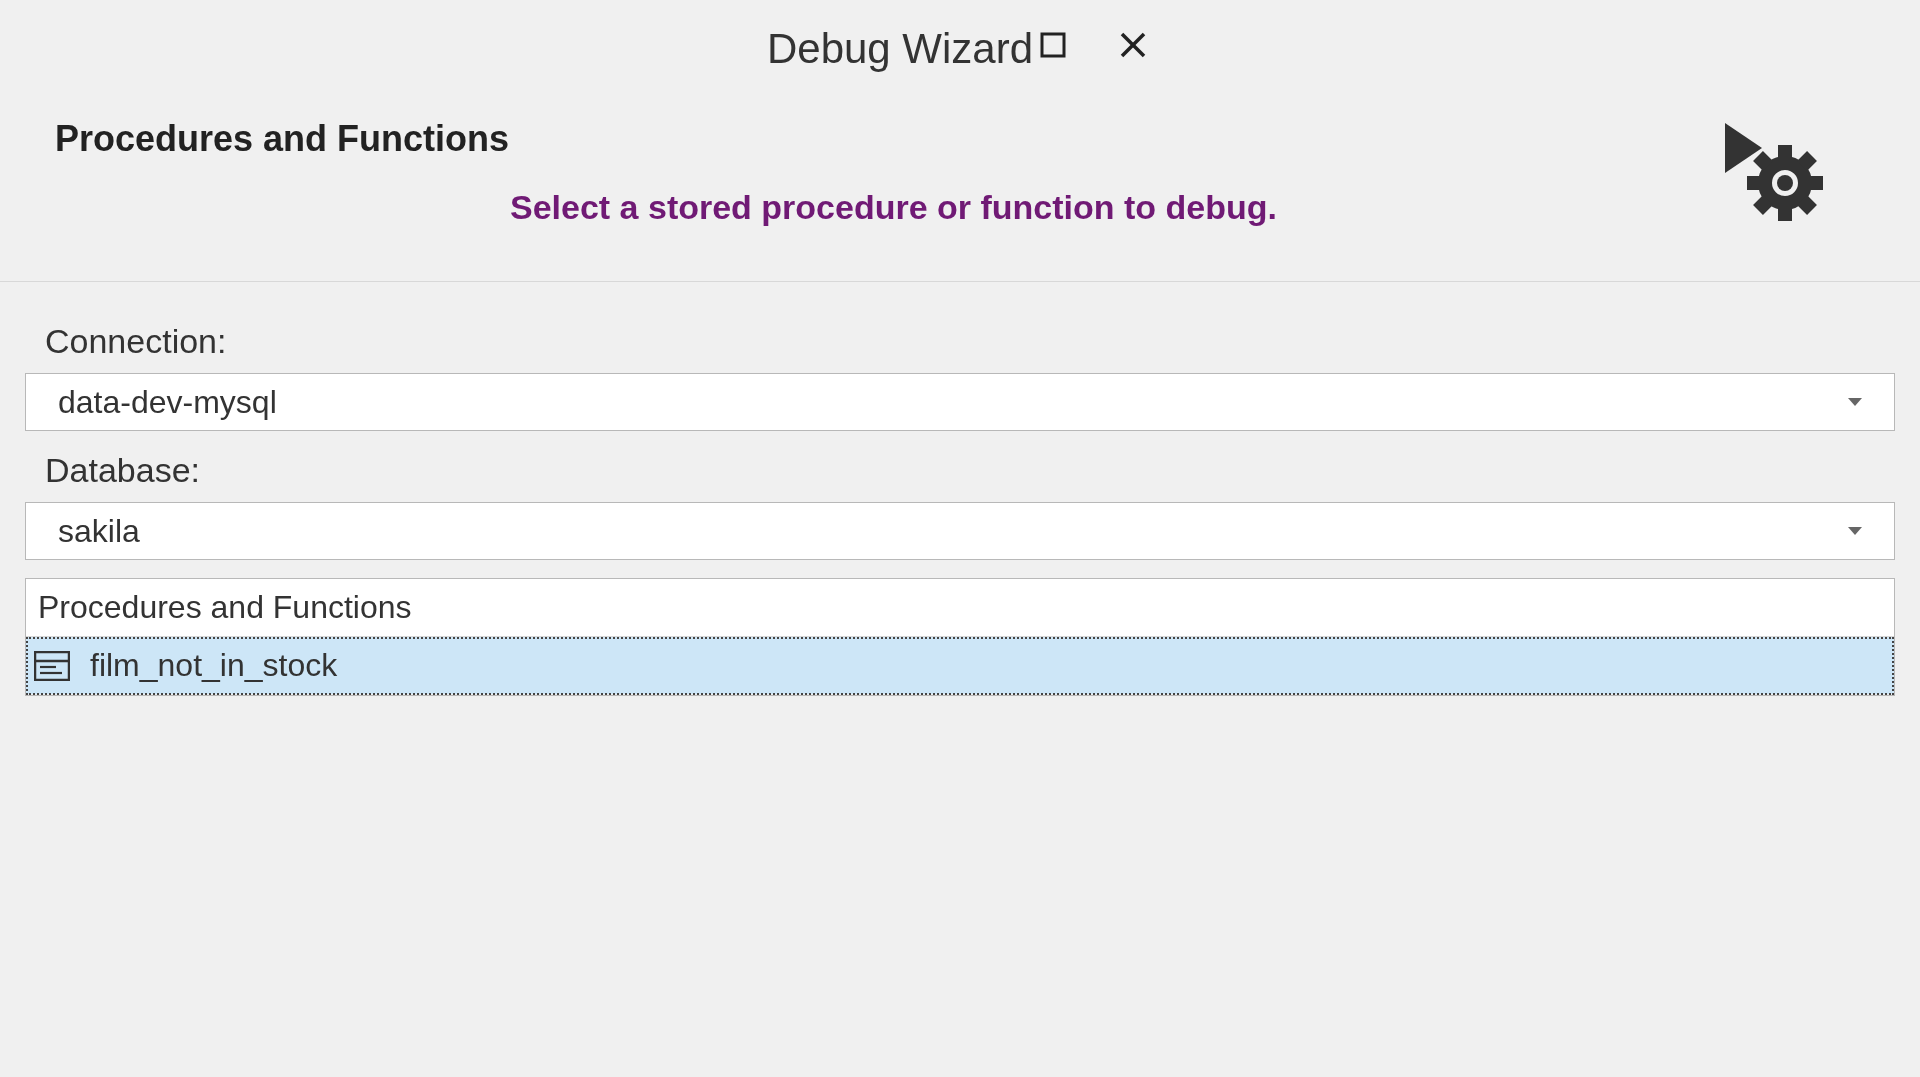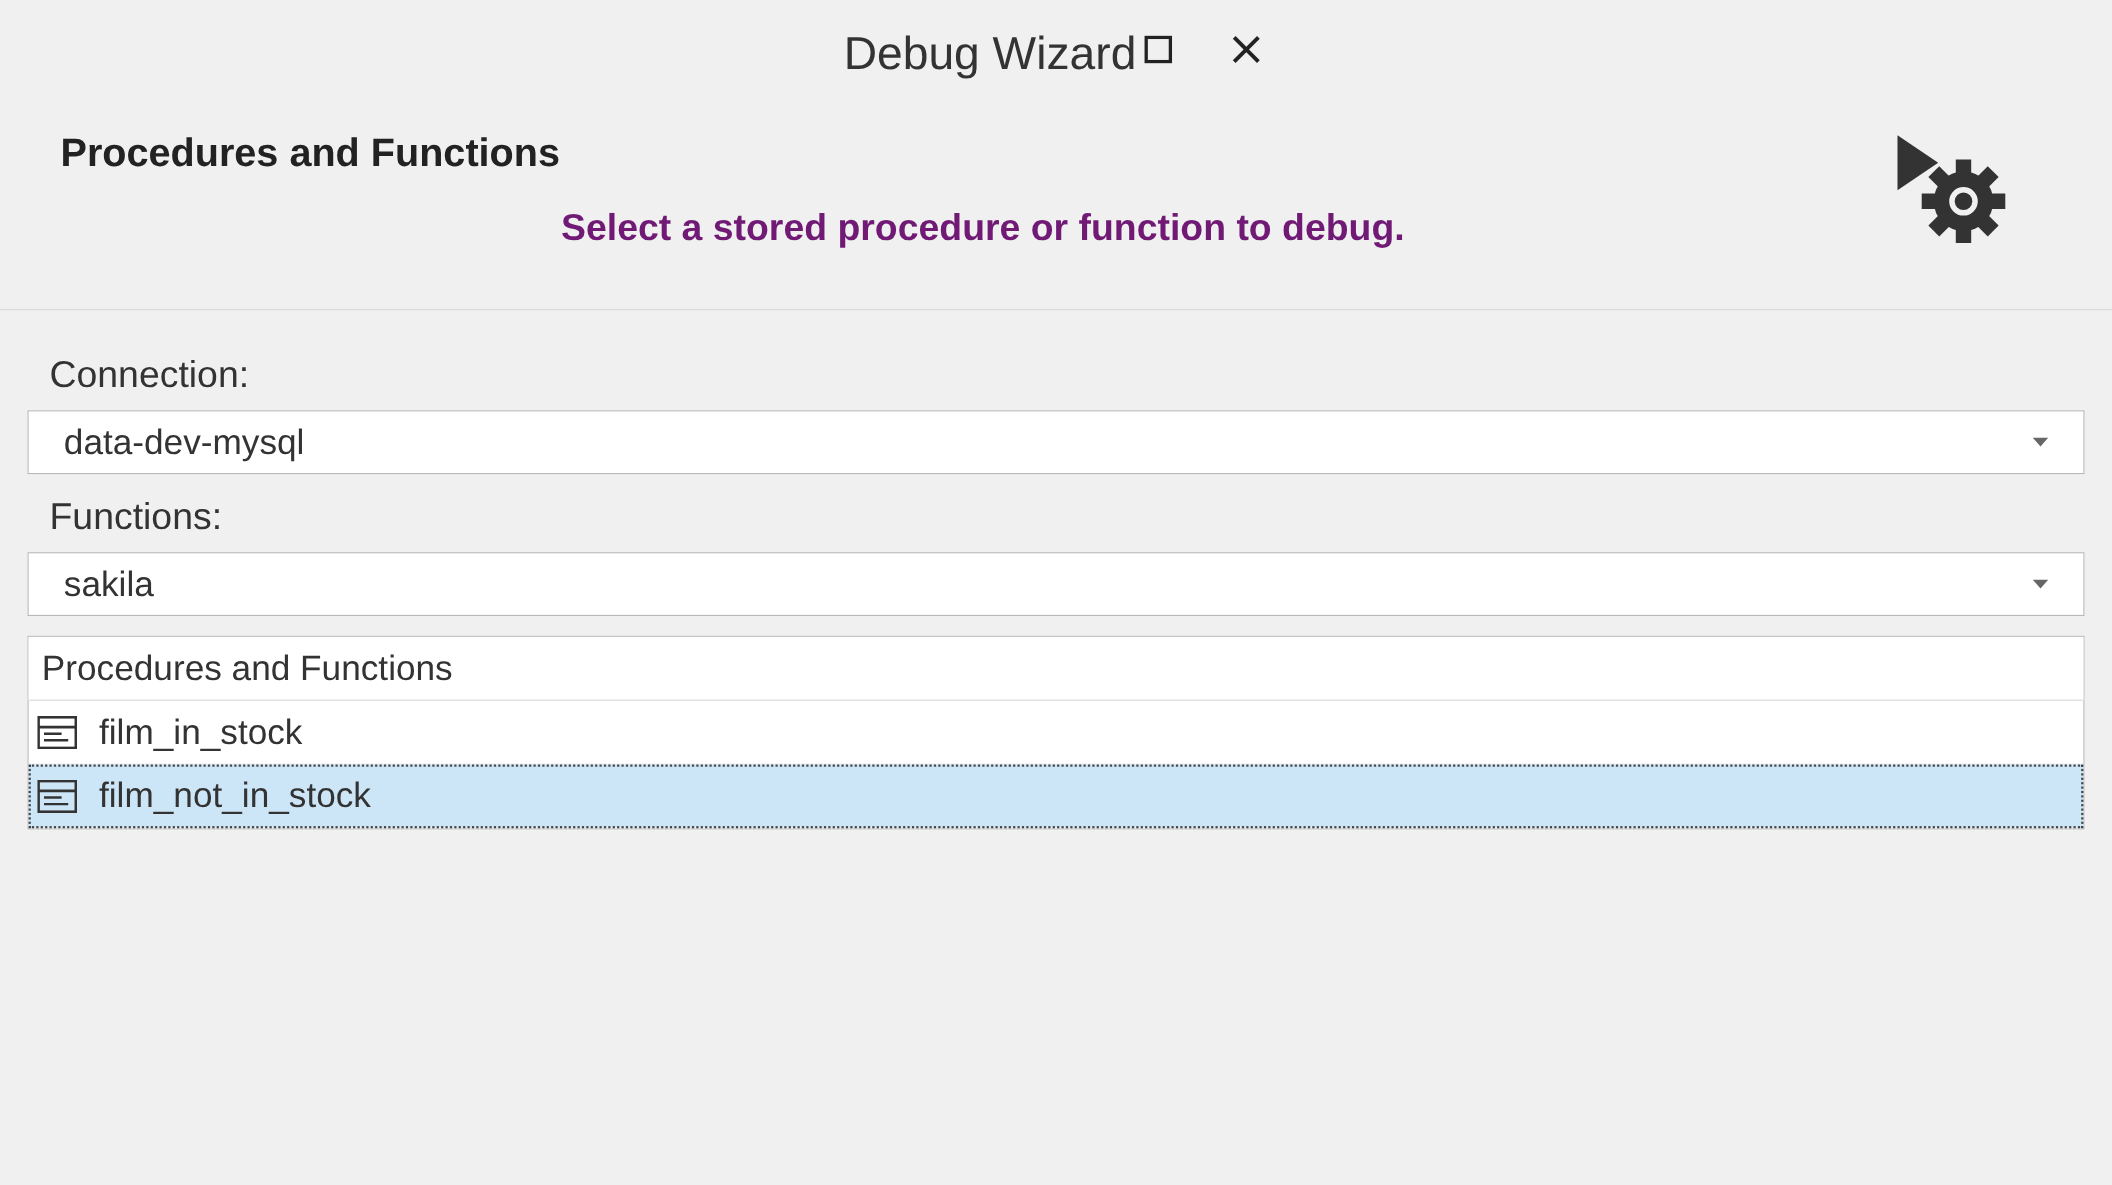--- a/index.html
+++ b/index.html
@@ -202,38 +202,29 @@
 
   <div class="form-area">
 
     <div class="field-label">Connection:</div>
     <div class="select-box">
       <span>data-dev-mysql</span>
       <span class="select-arrow"></span>
     </div>
 
 
-    <div class="field-label">Functions:</div>
+    <div class="field-label">Database:</div>
     <div class="select-box">
       <span>sakila</span>
       <span class="select-arrow"></span>
     </div>
 
     <div class="list-container">
       <div class="list-header">Procedures and Functions</div>
       <div id="list-body">
-          <div class="list-item">
-            <svg class="proc-icon" viewBox="0 0 36 30">
-  <rect x="1" y="1" width="34" height="28" fill="none" stroke="#333" stroke-width="2.5"></rect>
-  <line x1="1" y1="10" x2="35" y2="10" stroke="#333" stroke-width="2.5"></line>
-  <line x1="6" y1="16" x2="22" y2="16" stroke="#333" stroke-width="2.2"></line>
-  <line x1="6" y1="22" x2="28" y2="22" stroke="#333" stroke-width="2.2"></line>
-</svg>
-            <span>film_in_stock</span>
-          </div>
           <div class="list-item selected">
             <svg class="proc-icon" viewBox="0 0 36 30">
   <rect x="1" y="1" width="34" height="28" fill="none" stroke="#333" stroke-width="2.5"></rect>
   <line x1="1" y1="10" x2="35" y2="10" stroke="#333" stroke-width="2.5"></line>
   <line x1="6" y1="16" x2="22" y2="16" stroke="#333" stroke-width="2.2"></line>
   <line x1="6" y1="22" x2="28" y2="22" stroke="#333" stroke-width="2.2"></line>
 </svg>
             <span>film_not_in_stock</span>
           </div>
         </div>

